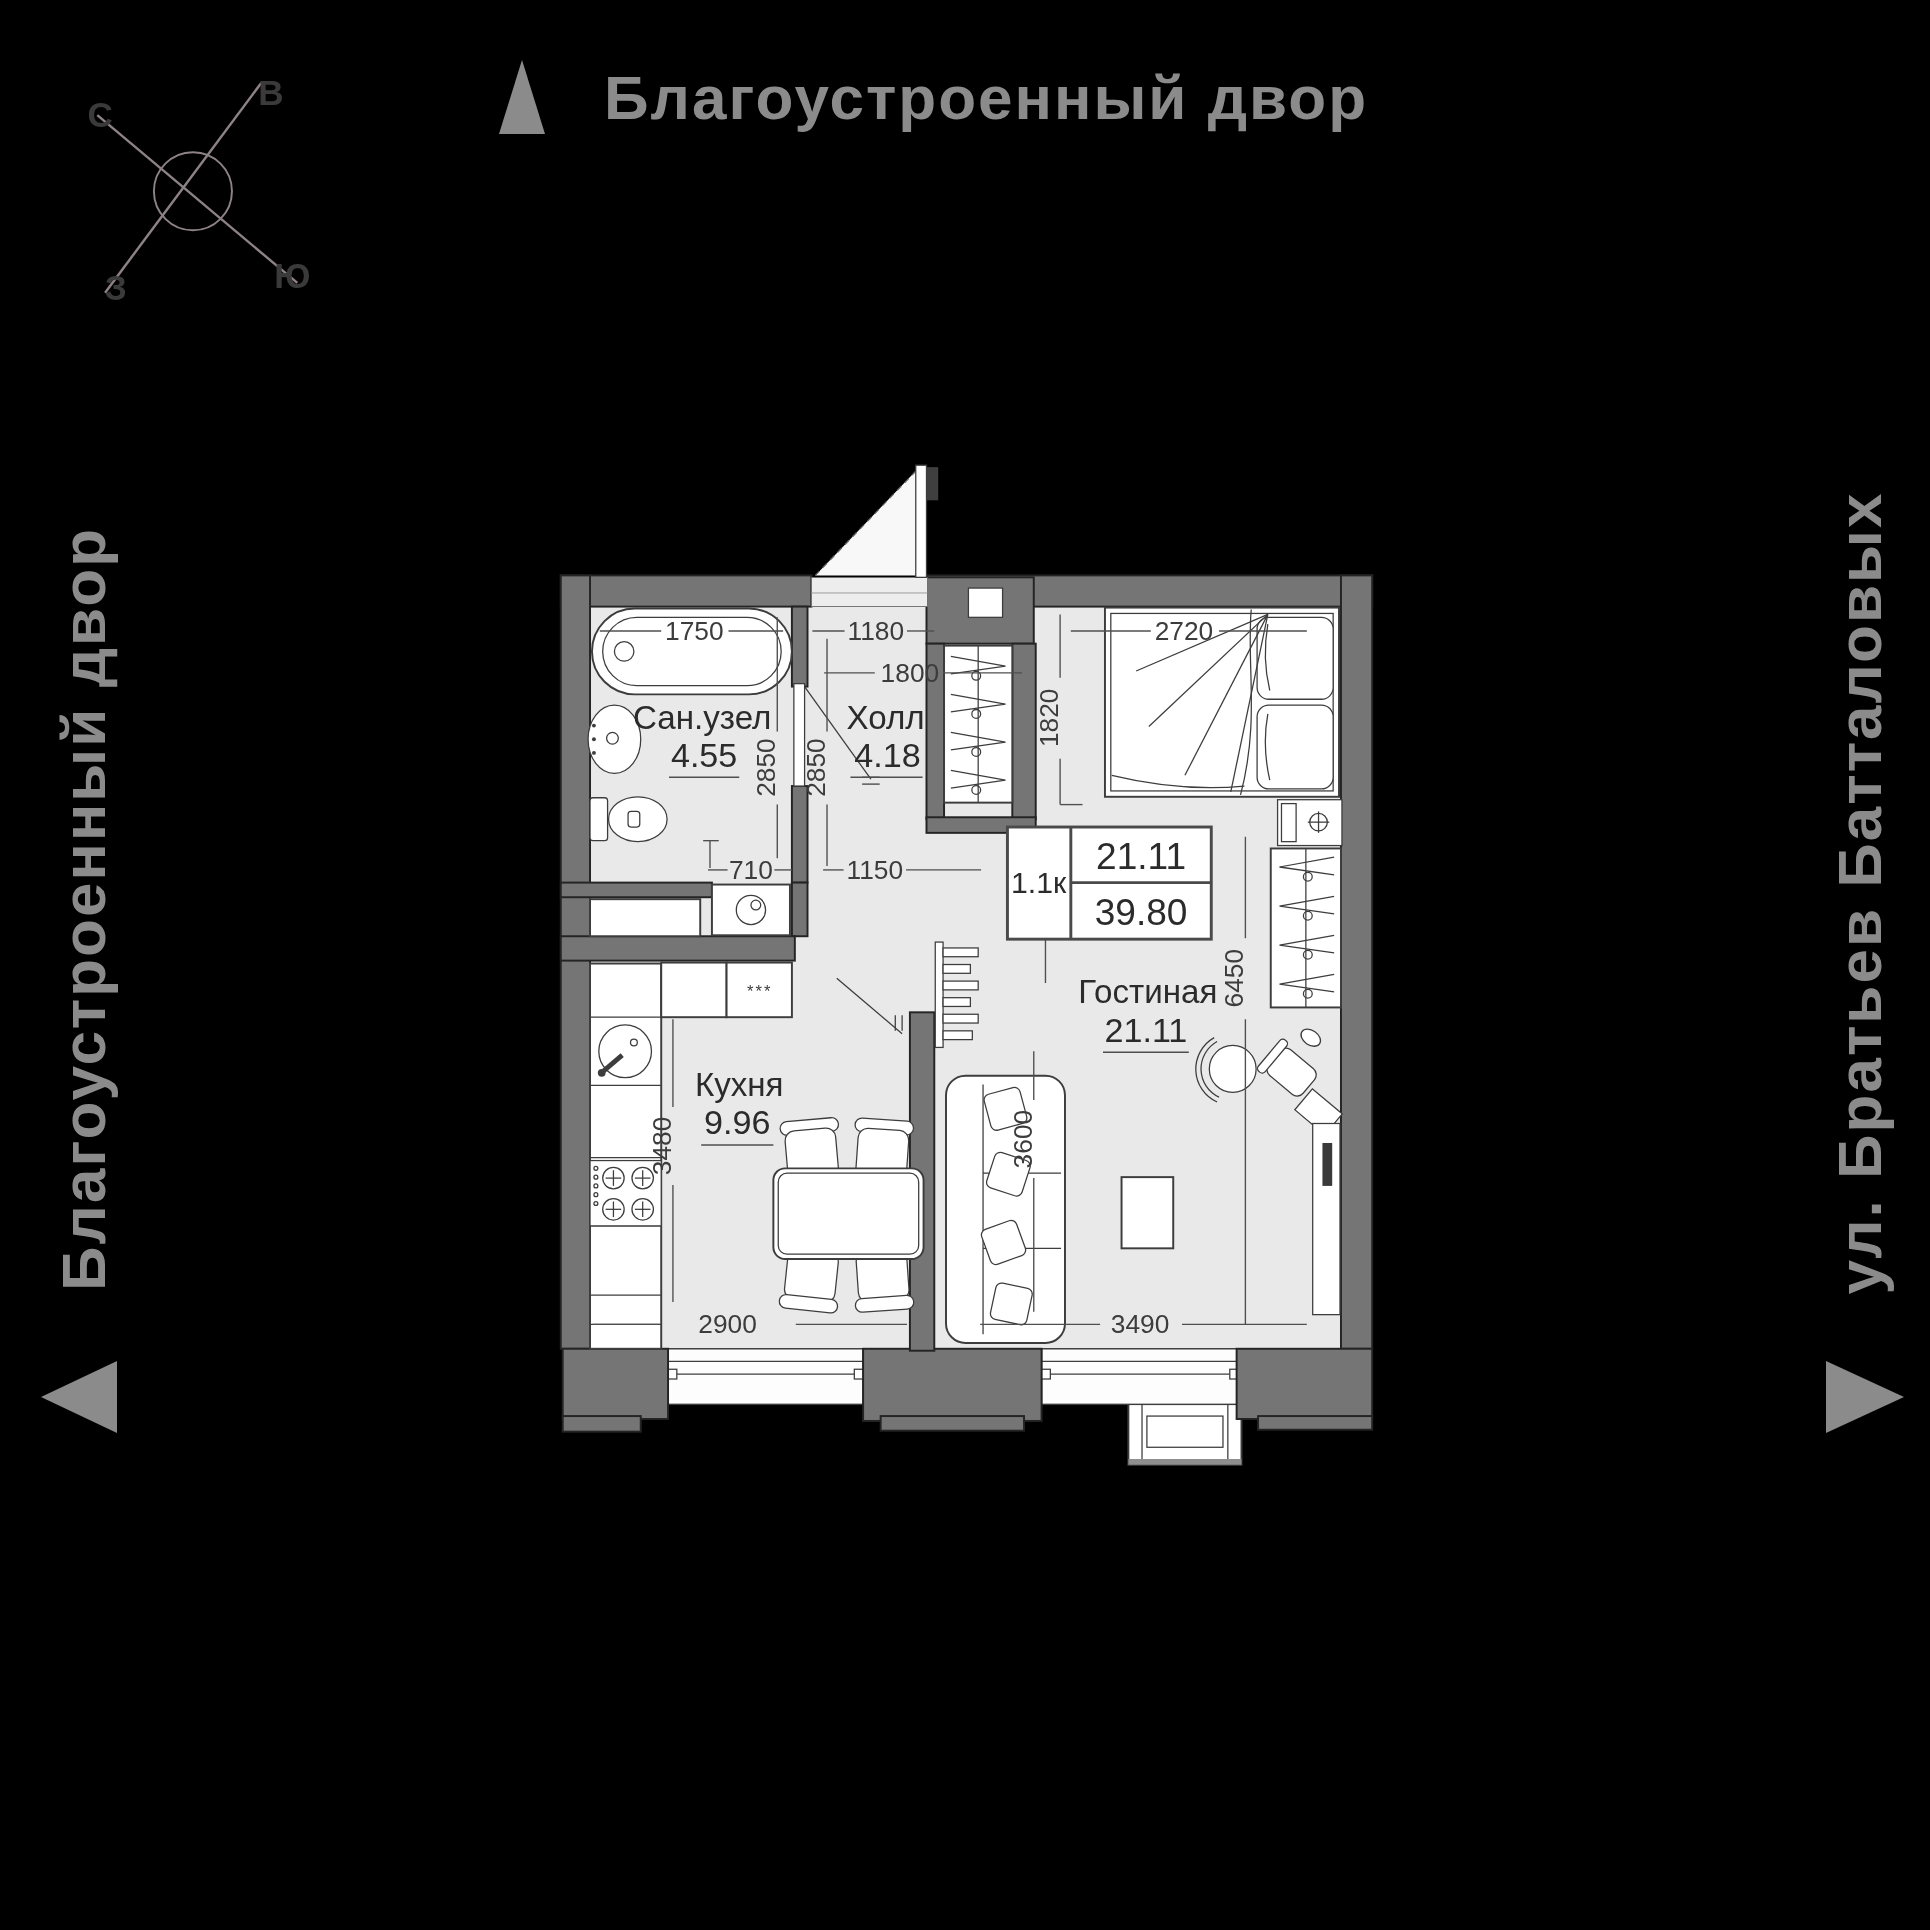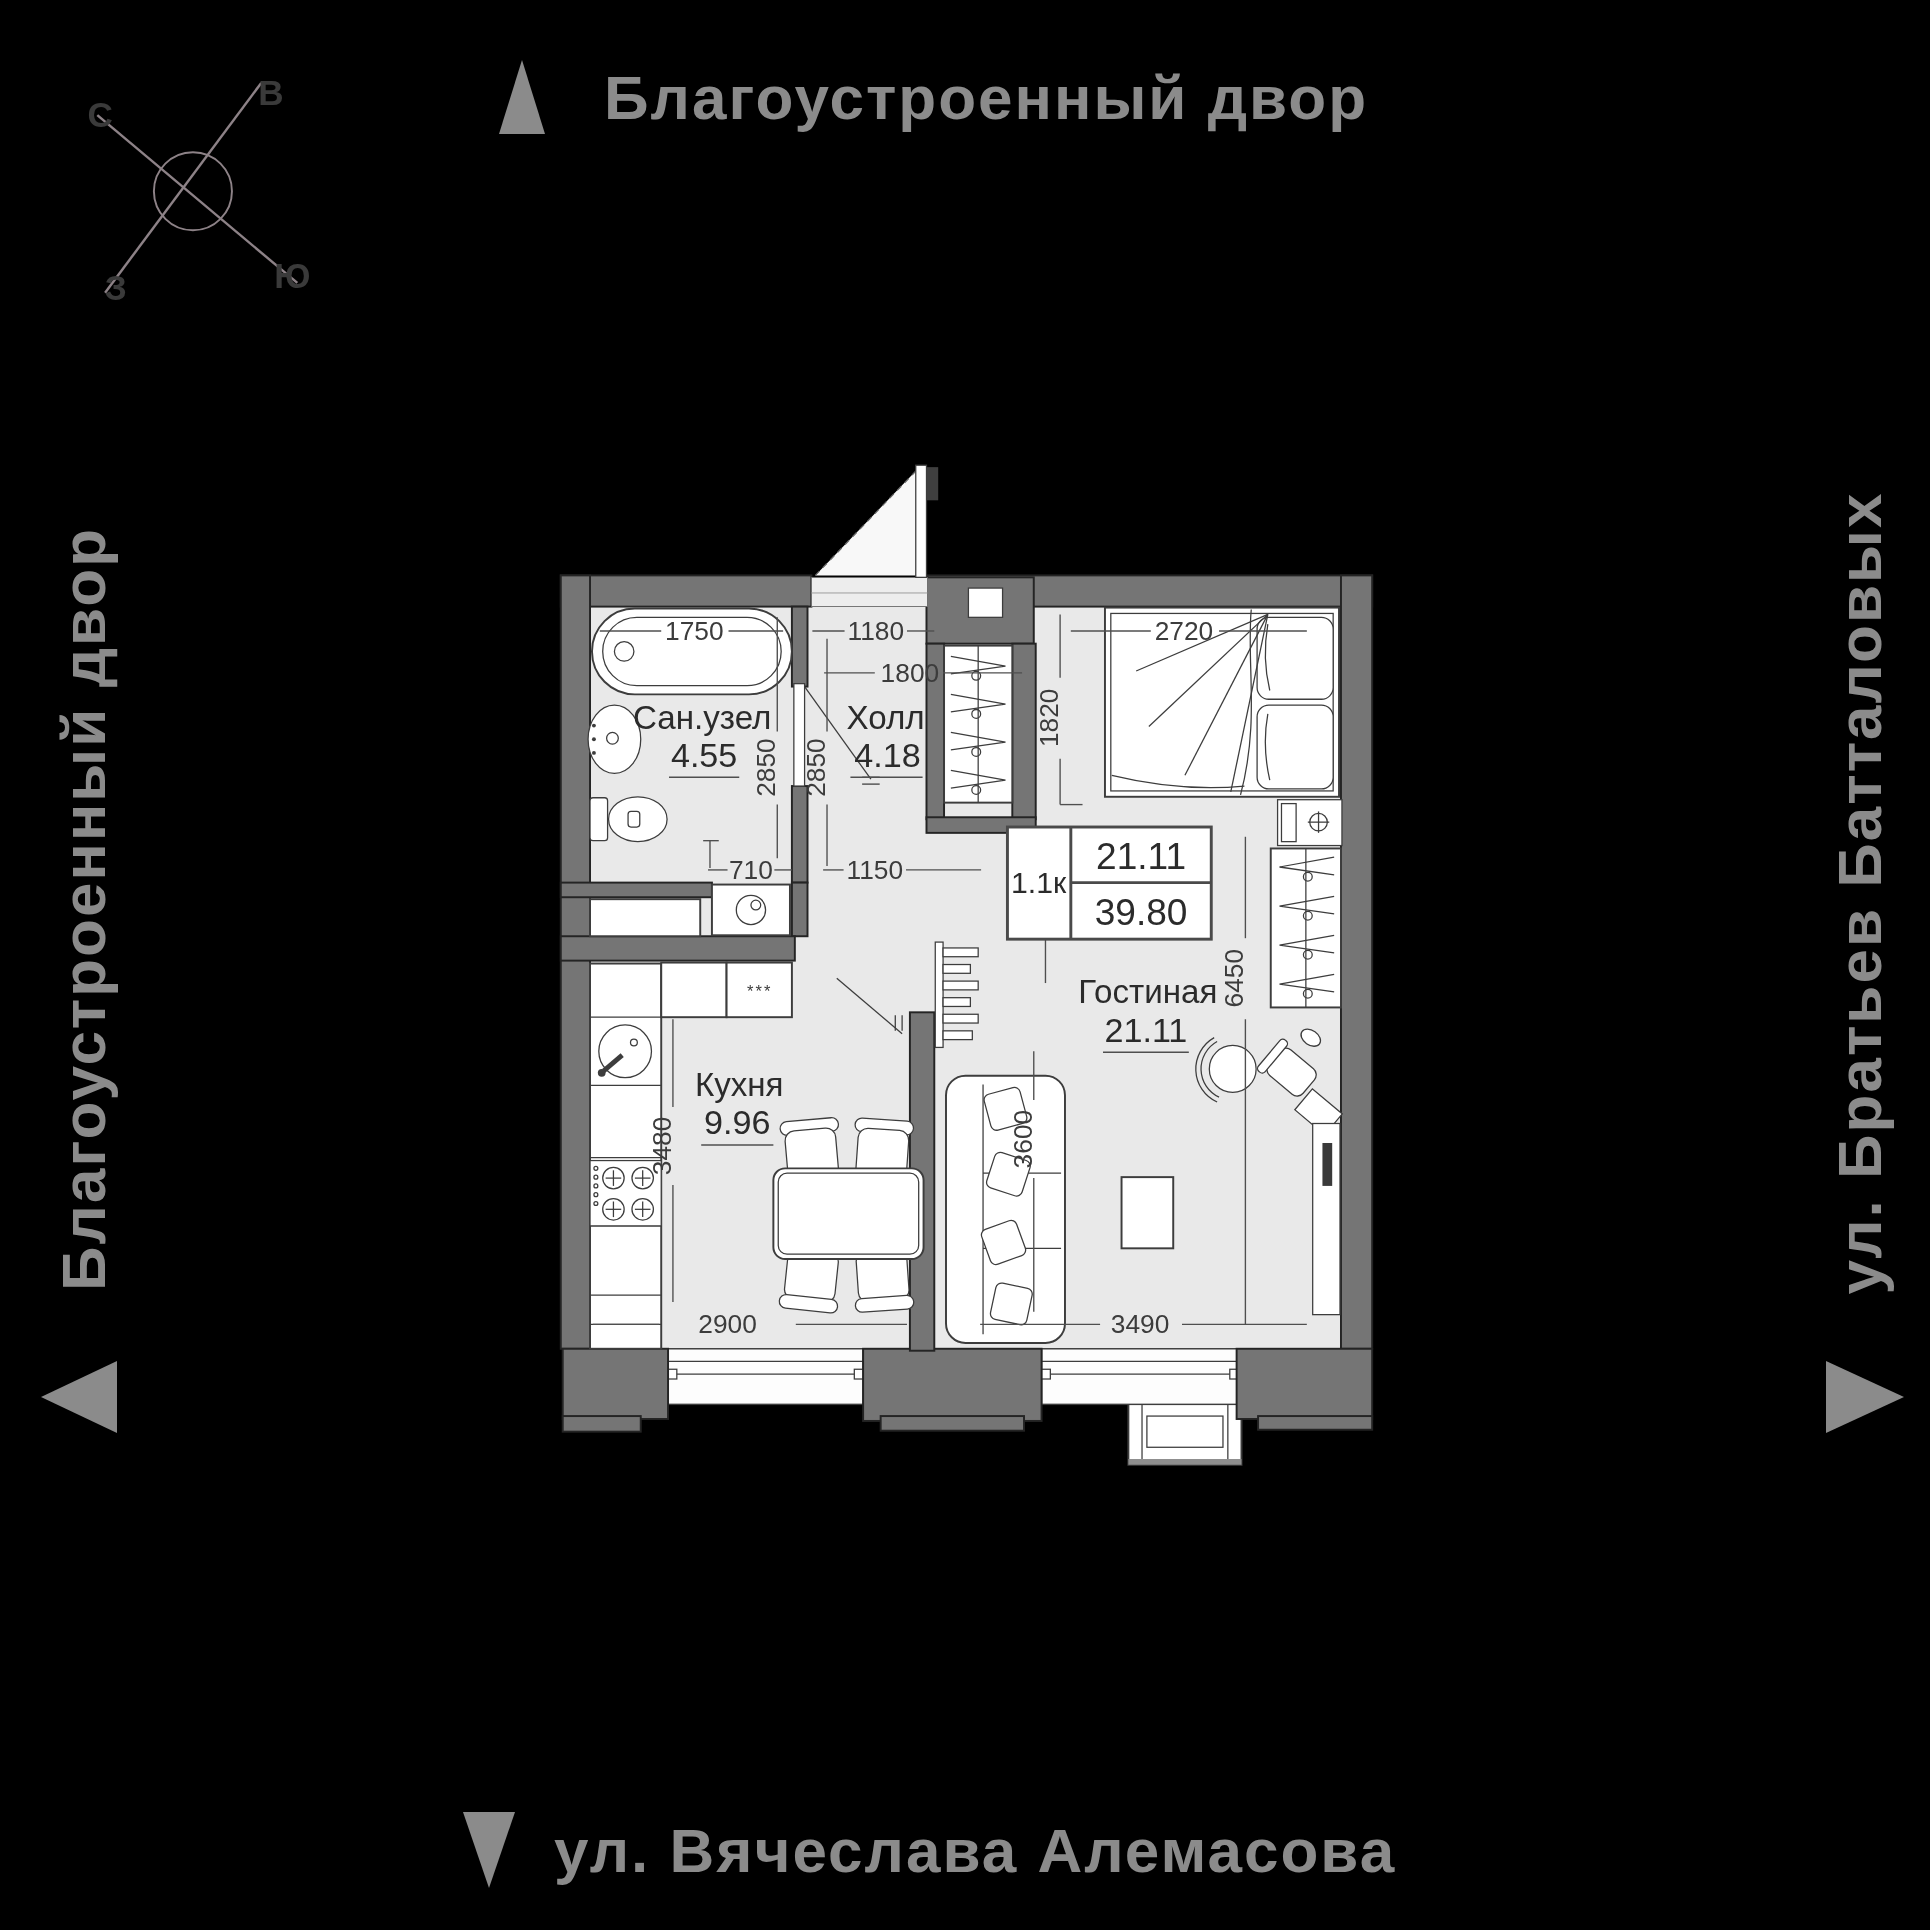--- a/index.html
+++ b/index.html
@@ -43,24 +43,20 @@
     <text class="compass-letter" x="248" y="68">В</text>
     <text class="compass-letter" x="89" y="268">З</text>
     <text class="compass-letter" x="270" y="255">Ю</text>
   </svg>
 
   <div class="street hflex" style="left:499px;top:60px;">
     <div class="tri-up"></div>
     <span style="margin-left:59px;">Благоустроенный двор</span>
   </div>
 
-  <div class="street hflex" style="left:463px;top:1812px;">
-    <div class="tri-down"></div>
-    <span style="margin-left:39px;">ул. Вячеслава Алемасова</span>
-  </div>
 
   <div class="street vlabel" style="left:83px;top:909px;">
     <span>Благоустроенный двор</span>
   </div>
   <div class="tri-left" style="left:41px;top:1361px;"></div>
 
   <div class="street vlabel" style="left:1859px;top:893px;">
     <span>ул. Братьев Батталовых</span>
   </div>
   <div class="tri-right" style="left:1826px;top:1361px;"></div>

